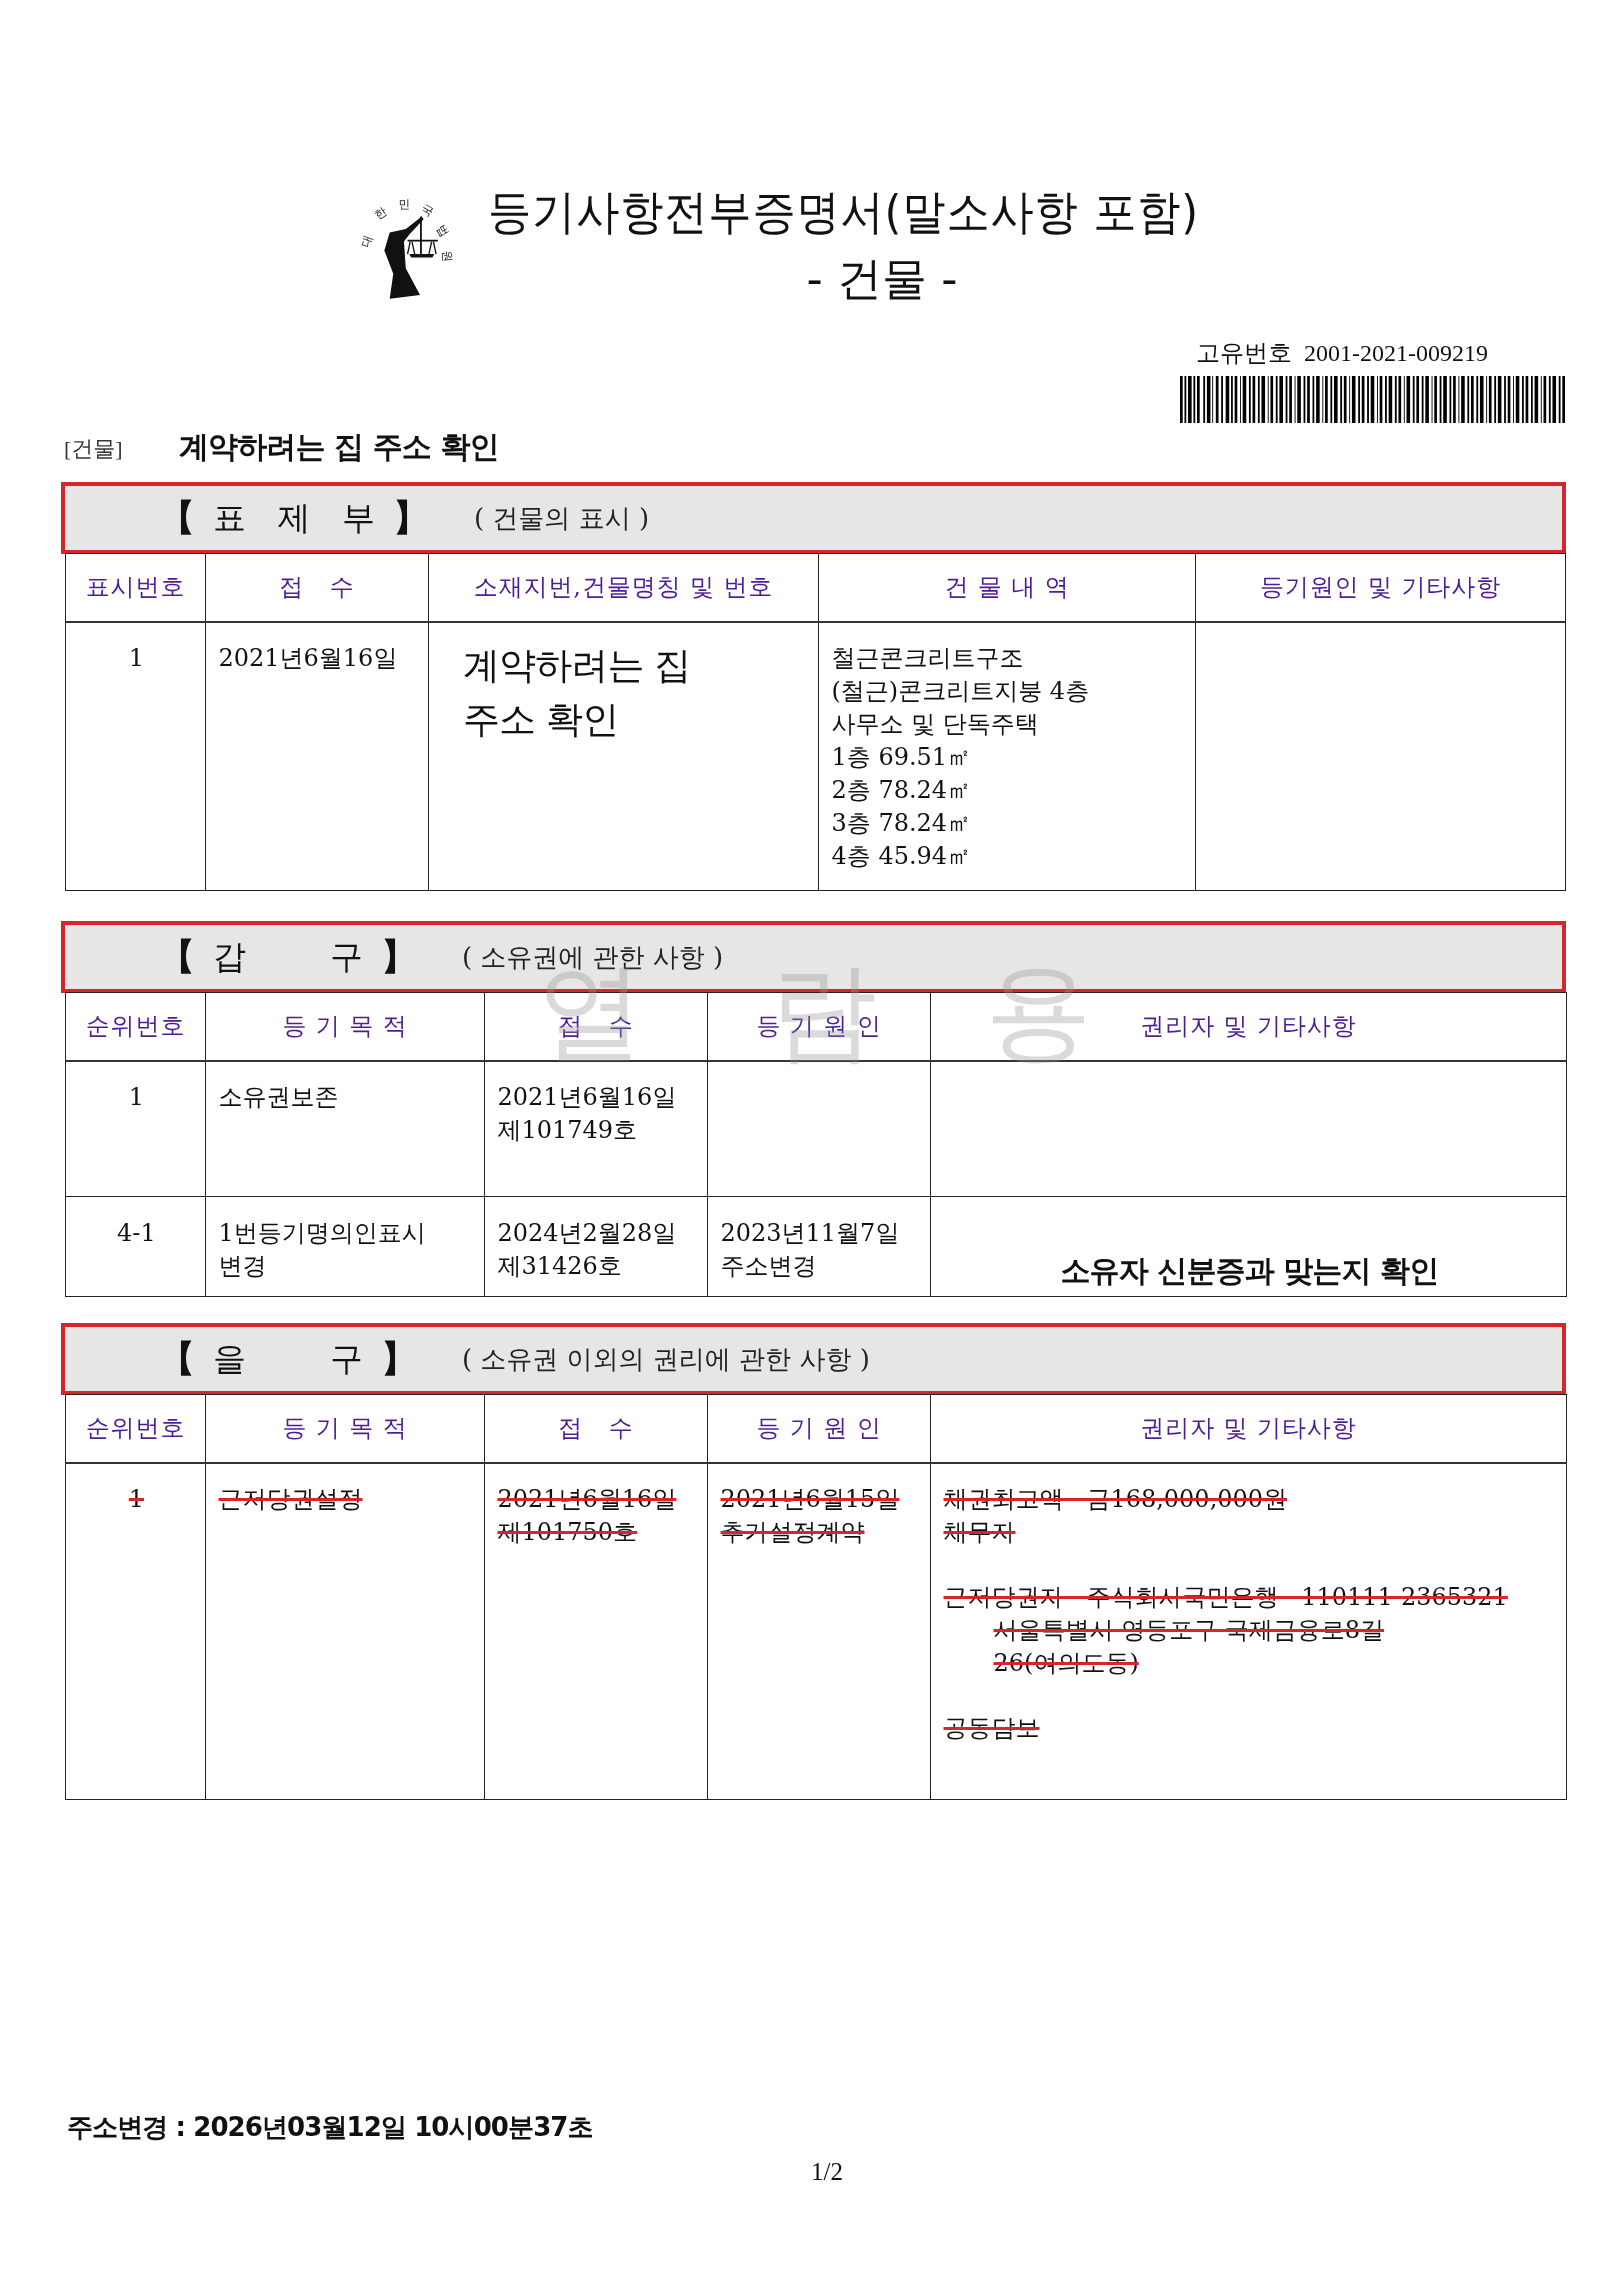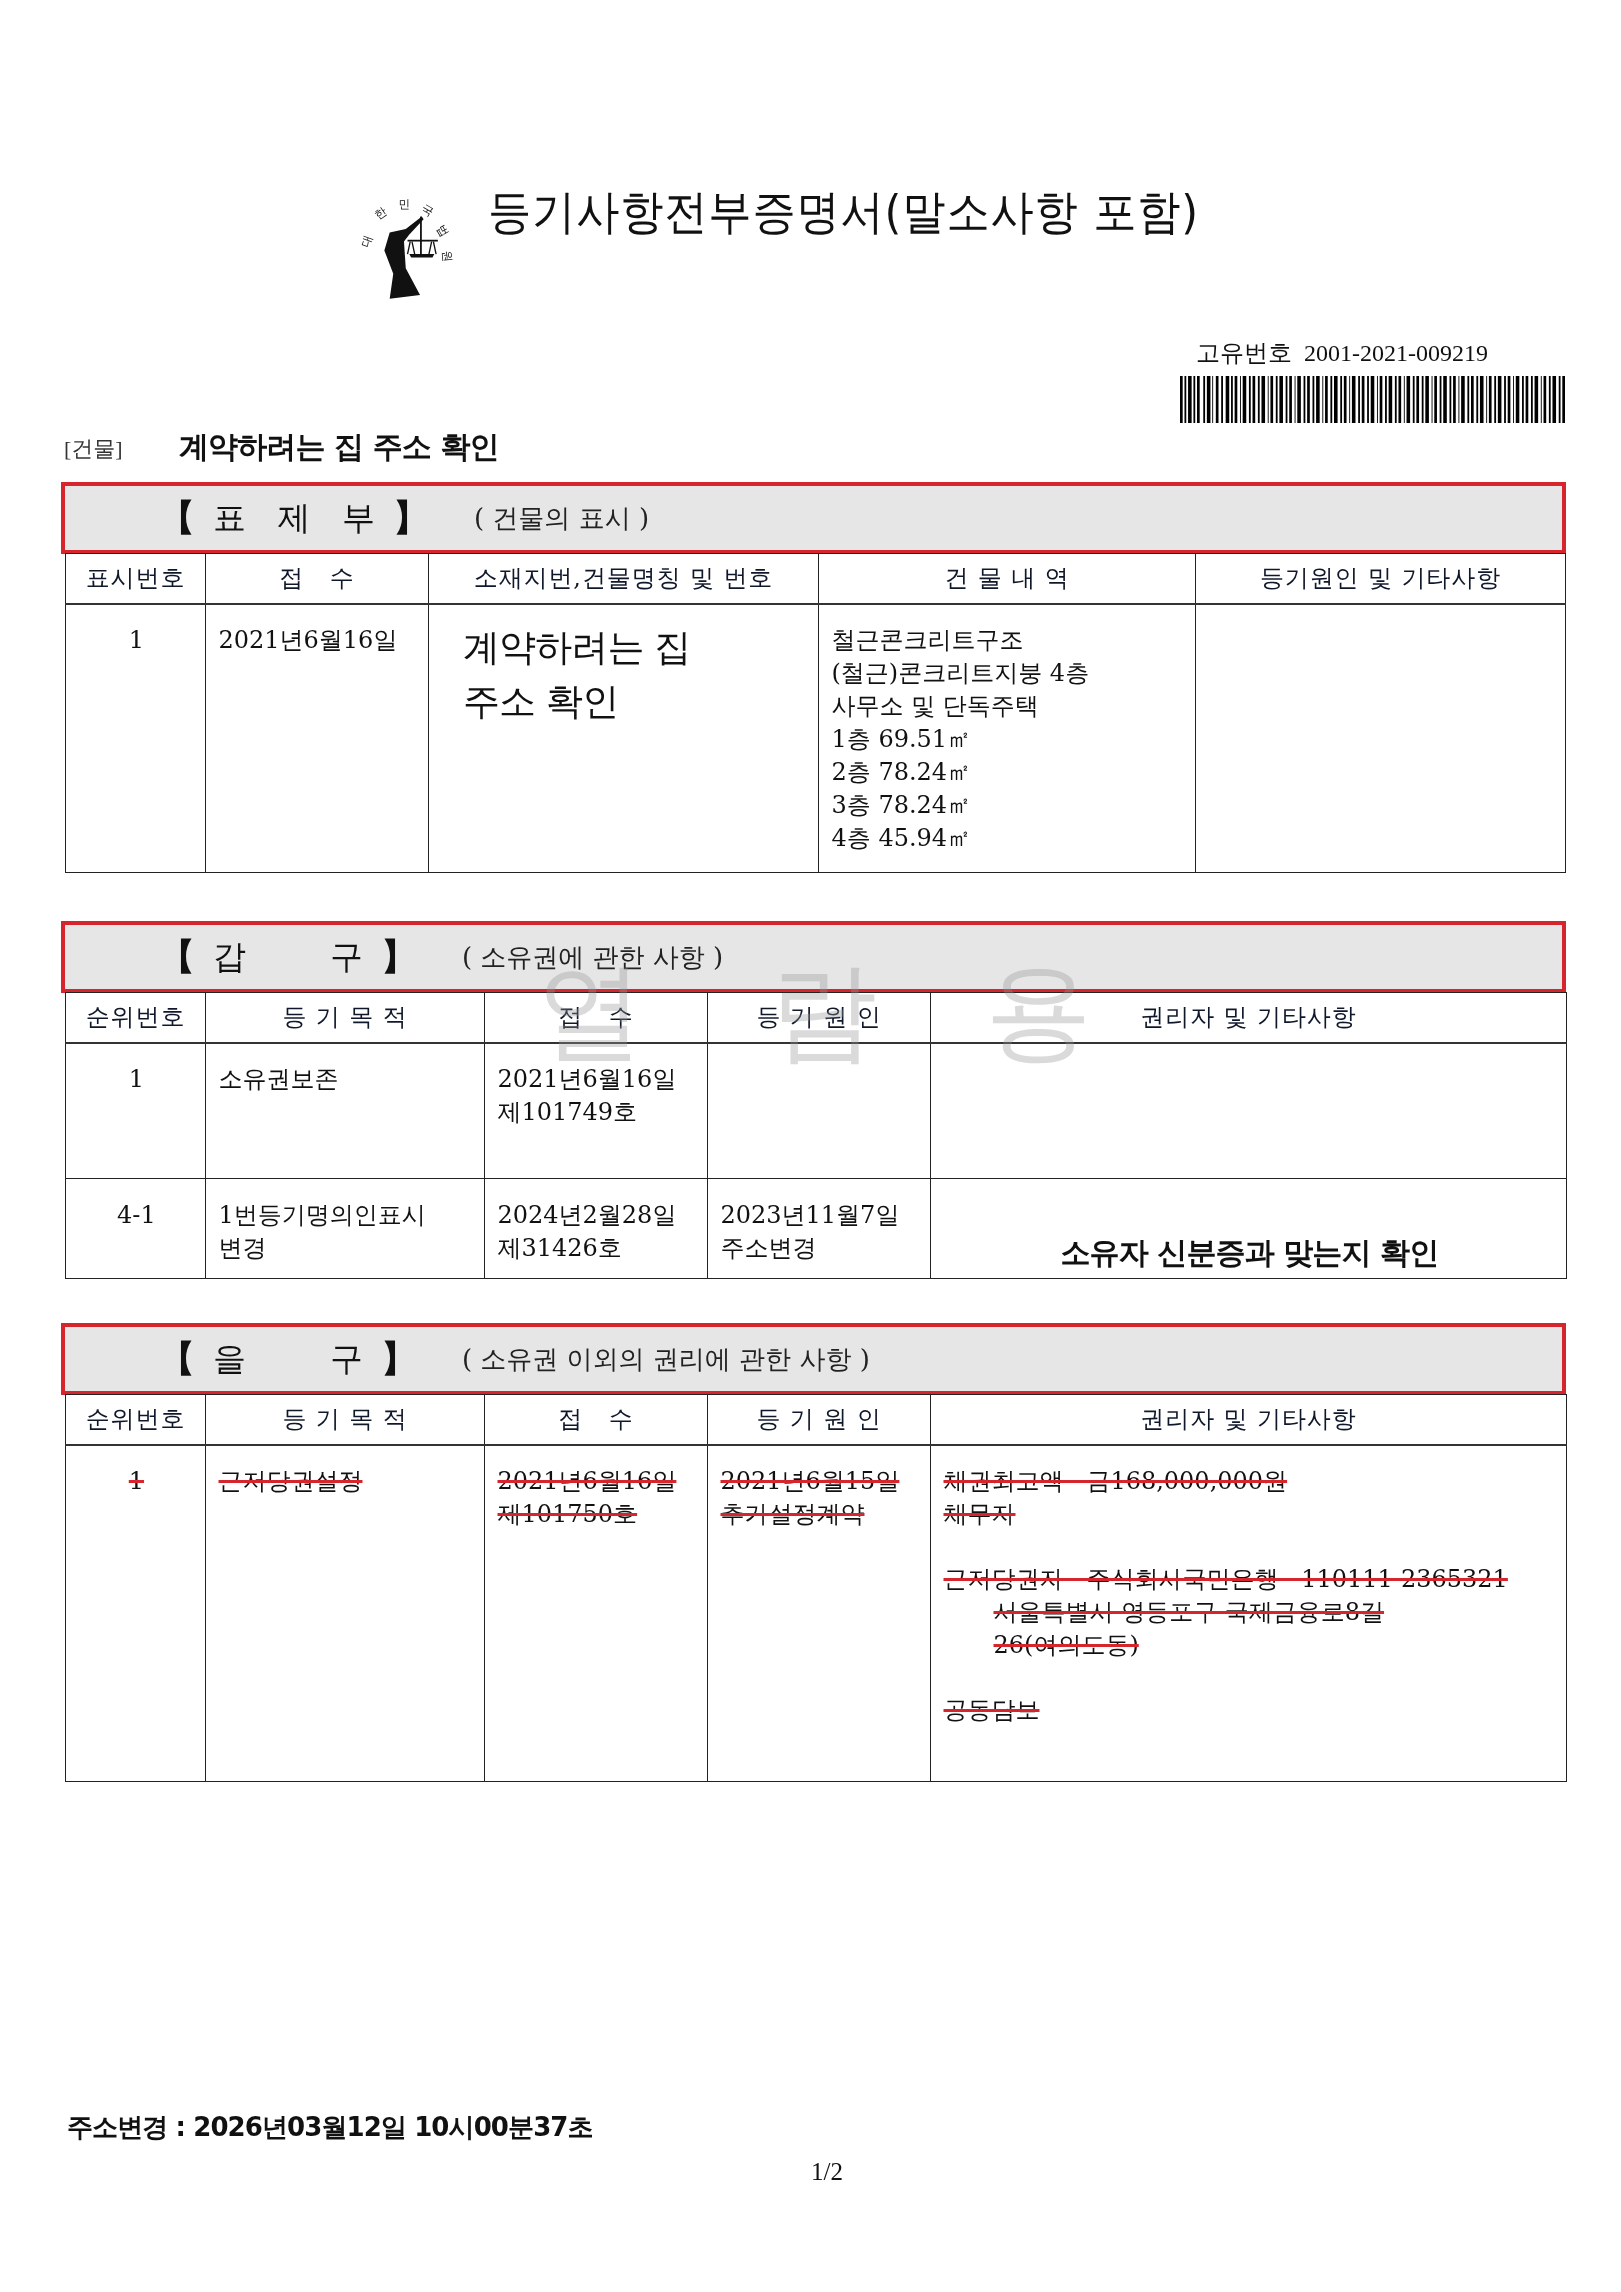--- a/index.html
+++ b/index.html
@@ -17,21 +17,21 @@
   .bldg-tag { position: absolute; left: 64px; top: 434px; font-size: 22px; color: #333; font-family: "Liberation Serif", serif; }
   .bldg-title { position: absolute; left: 179px; top: 427px; font-size: 30px; font-weight: bold; font-family: "DejaVu Sans", sans-serif; letter-spacing: -0.9px; }
 
   .section-head { position: absolute; left: 61px; width: 1505px; height: 72px; background: #e6e6e6; border: 4.5px solid #d6252d; display: flex; align-items: center; }
   .section-head .bracket { font-size: 36px; font-weight: bold; font-family: "DejaVu Sans", sans-serif; }
   .section-head .name { font-size: 33px; font-family: "DejaVu Serif", serif; }
   .section-head .desc { font-size: 26px; font-family: "DejaVu Serif", serif; color: #222; margin-left: 45px; }
 
   table.reg { position: absolute; left: 65px; width: 1500px; border-collapse: collapse; table-layout: fixed; }
   table.reg td, table.reg th { border: 1.3px solid #222; vertical-align: top; font-weight: normal; font-size: 24px; font-family: "DejaVu Serif", serif; }
-  table.reg th { height: 50px; vertical-align: middle; text-align: center; color: #0f172a; letter-spacing: 0.9px; }
+  table.reg th { height: 68px; vertical-align: middle; text-align: center; color: #4c1d95; letter-spacing: 0.9px; }
   table.reg tr.head-row th { border-bottom: 2.7px double #333; }
   table.reg td { padding: 19.7px 10.7px 9px 12.5px; line-height: 33px; }
   table.reg td.center { text-align: center; }
   .bold-note { font-family: "DejaVu Sans", sans-serif; font-weight: normal; font-size: 37px; letter-spacing: -0.9px; line-height: 54px; }
   .owner-note { font-family: "DejaVu Sans", sans-serif; font-weight: bold; font-size: 30px; letter-spacing: -0.9px; display: block; text-align: center; padding-top: 1.8px; margin-top: 36px; }
   .struck { text-decoration: line-through; text-decoration-color: #d6252d; text-decoration-thickness: 2.7px; }
   .indent { padding-left: 50px; display: block; }
   .gap { display: block; height: 32px; }
 
   .watermark { position: absolute; top: 940px; font-size: 107px; color: rgba(150,150,150,0.35); font-family: "DejaVu Serif", serif; pointer-events: none; }
@@ -52,20 +52,21 @@
       <text x="94" y="50" font-size="13" font-family="DejaVu Sans, sans-serif" transform="rotate(60 98 46)">법</text>
       <text x="100" y="78" font-size="13" font-family="DejaVu Sans, sans-serif" transform="rotate(85 104 74)">원</text>
       <path d="M40 50 L58 46 L76 32 L78 35 L62 52 L56 60 L58 90 L74 120 L40 124 L44 96 L34 70 Z"></path>
       <rect x="74" y="32" width="2" height="42"></rect>
       <path d="M62 74 L90 74 L88 78 L64 78 Z"></path>
       <path d="M63 60 L60 74 M65 60 L68 74 M87 60 L84 74 M89 60 L92 74" stroke="#111" stroke-width="1.5" fill="none"></path>
       <rect x="60" y="58" width="34" height="2"></rect>
     </g>
   </svg>
   <div class="title-main">등기사항전부증명서(말소사항 포함)</div>
+  <div class="title-sub">- 건물 -</div>
 </div>
 
 <div class="uid">
   <span>고유번호</span>&nbsp;
   <span>2001-2021-009219</span>
 </div>
 <svg class="barcode" viewBox="0 0 430 52" preserveAspectRatio="none">
   <g fill="#000">
     <rect x="0" y="0" width="3" height="52"></rect>
       <rect x="5" y="0" width="2" height="52"></rect>

